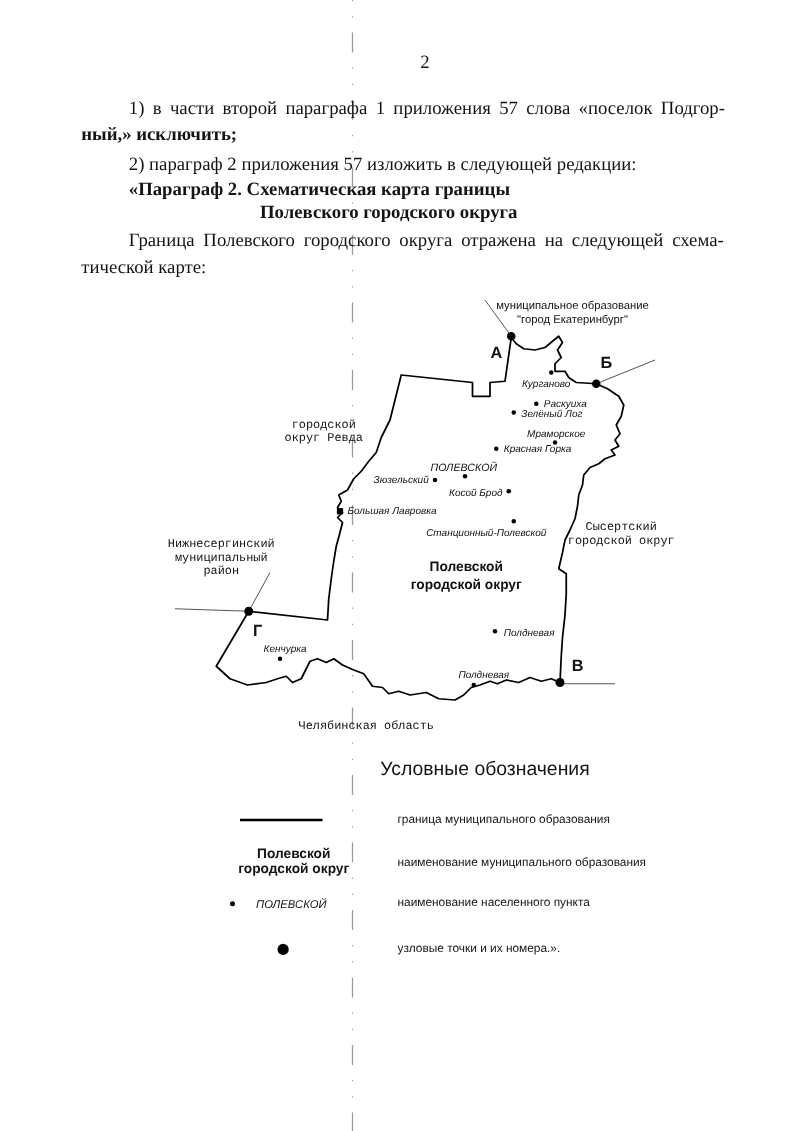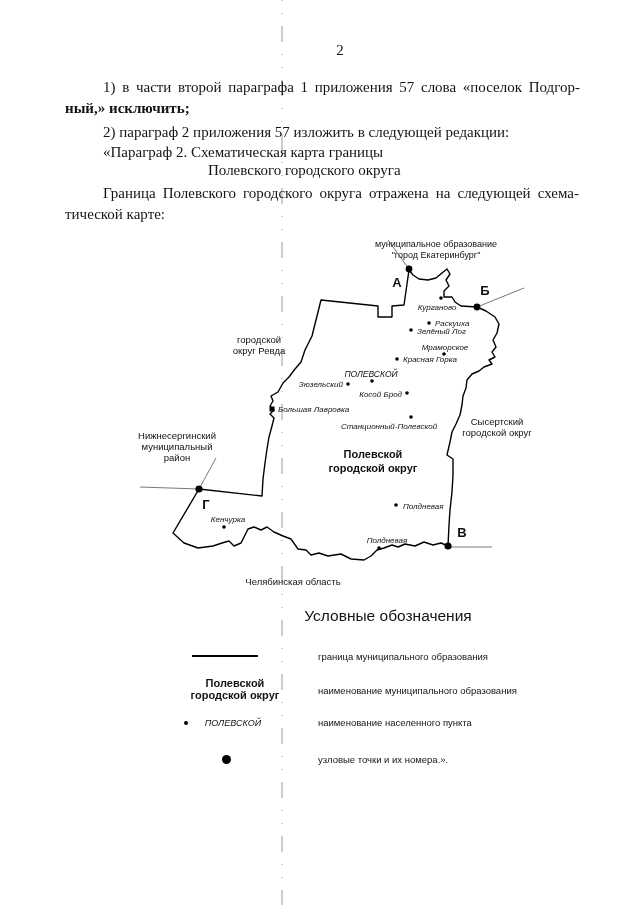--- a/index.html
+++ b/index.html
@@ -7,30 +7,30 @@
     width:640px; height:905px; background:#ffffff;
     font-family:"Liberation Serif", serif; color:#141414;
     position:relative; overflow:hidden;
   }
   .page { position:relative; width:640px; height:905px; }
 
   
   .tl { position:absolute; font-size:15px; line-height:19px; color:#141414; }
   .tl.nw { white-space:nowrap; }
   .tl.just { text-align:justify; text-align-last:justify; }
-  .tl.b { font-weight:normal; }
+  .tl.b { font-weight:bold; }
   .pagenum { position:absolute; font-size:15px; transform:translateX(-50%); }
 
   
   .ml { position:absolute; font-family:"Liberation Sans", sans-serif; color:#111; }
   .c  { transform:translate(-50%,-50%); text-align:center; white-space:nowrap; }
   .l  { transform:translate(0,-50%); white-space:nowrap; }
   .r  { transform:translate(-100%,-50%); white-space:nowrap; }
   .set { font-size:8px; font-style:italic; }
-  .reg { font-size:9.5px; line-height:11px; }
+  .reg { font-size:9.5px; line-height:11px;font-family:Liberation Mono, monospace; }
   .callout { font-size:9px; line-height:11px; }
   .nodeL { font-size:13px; font-weight:bold; }
   .ctrbold { font-size:11px; font-weight:bold; line-height:14px; }
 
   svg.mapgeo { position:absolute; left:0; top:0; width:640px; height:905px; }
 
   
   .lg-title { position:absolute; font-family:Liberation Sans, sans-serif; font-size:15.5px; transform:translate(-50%,-50%); white-space:nowrap; }
   .lg-label { position:absolute; font-family:"Liberation Sans", sans-serif; font-size:9.5px; transform:translateY(-50%); white-space:nowrap; }
   .lg-line  { position:absolute; width:66px; height:0; border-top:2px solid #000; }
@@ -79,21 +79,21 @@
   <div class="pagenum" style="left:340px; top:42px;">2</div>
 
   <div class="tl just" style="left:103px; top:78px; width:477px;">1) в части второй параграфа 1 приложения 57 слова «поселок Подгор-</div>
   <div class="tl nw" style="left:65px; top:99px;font-weight:bold;">ный,» исключить;</div>
   <div class="tl nw" style="left:103px; top:123px;">2) параграф 2 приложения 57 изложить в следующей редакции:</div>
   <div class="tl nw b" style="left:103px; top:143px;">«Параграф 2. Схематическая карта границы</div>
   <div class="tl nw b" style="left:208px; top:161px;">Полевского городского округа</div>
   <div class="tl just" style="left:103px; top:184px; width:476px;">Граница Полевского городского округа отражена на следующей схема-</div>
   <div class="tl nw" style="left:65px; top:205px;">тической карте:</div>
 
-  <div class="ml c callout" style="left:436px; top:250px;">
+  <div class="ml c callout" style="left:458px; top:250px;">
     <div>муниципальное образование</div>
     <div>"город Екатеринбург"</div>
   </div>
 
   <div class="ml c nodeL" style="left:397px; top:282px;">А</div>
   <div class="ml c nodeL" style="left:485px; top:290px;">Б</div>
   <div class="ml c nodeL" style="left:462px; top:532px;">В</div>
   <div class="ml c nodeL" style="left:206px; top:504px;">Г</div>
 
   <div class="ml c set" style="left:437px; top:307px;">Курганово</div>

